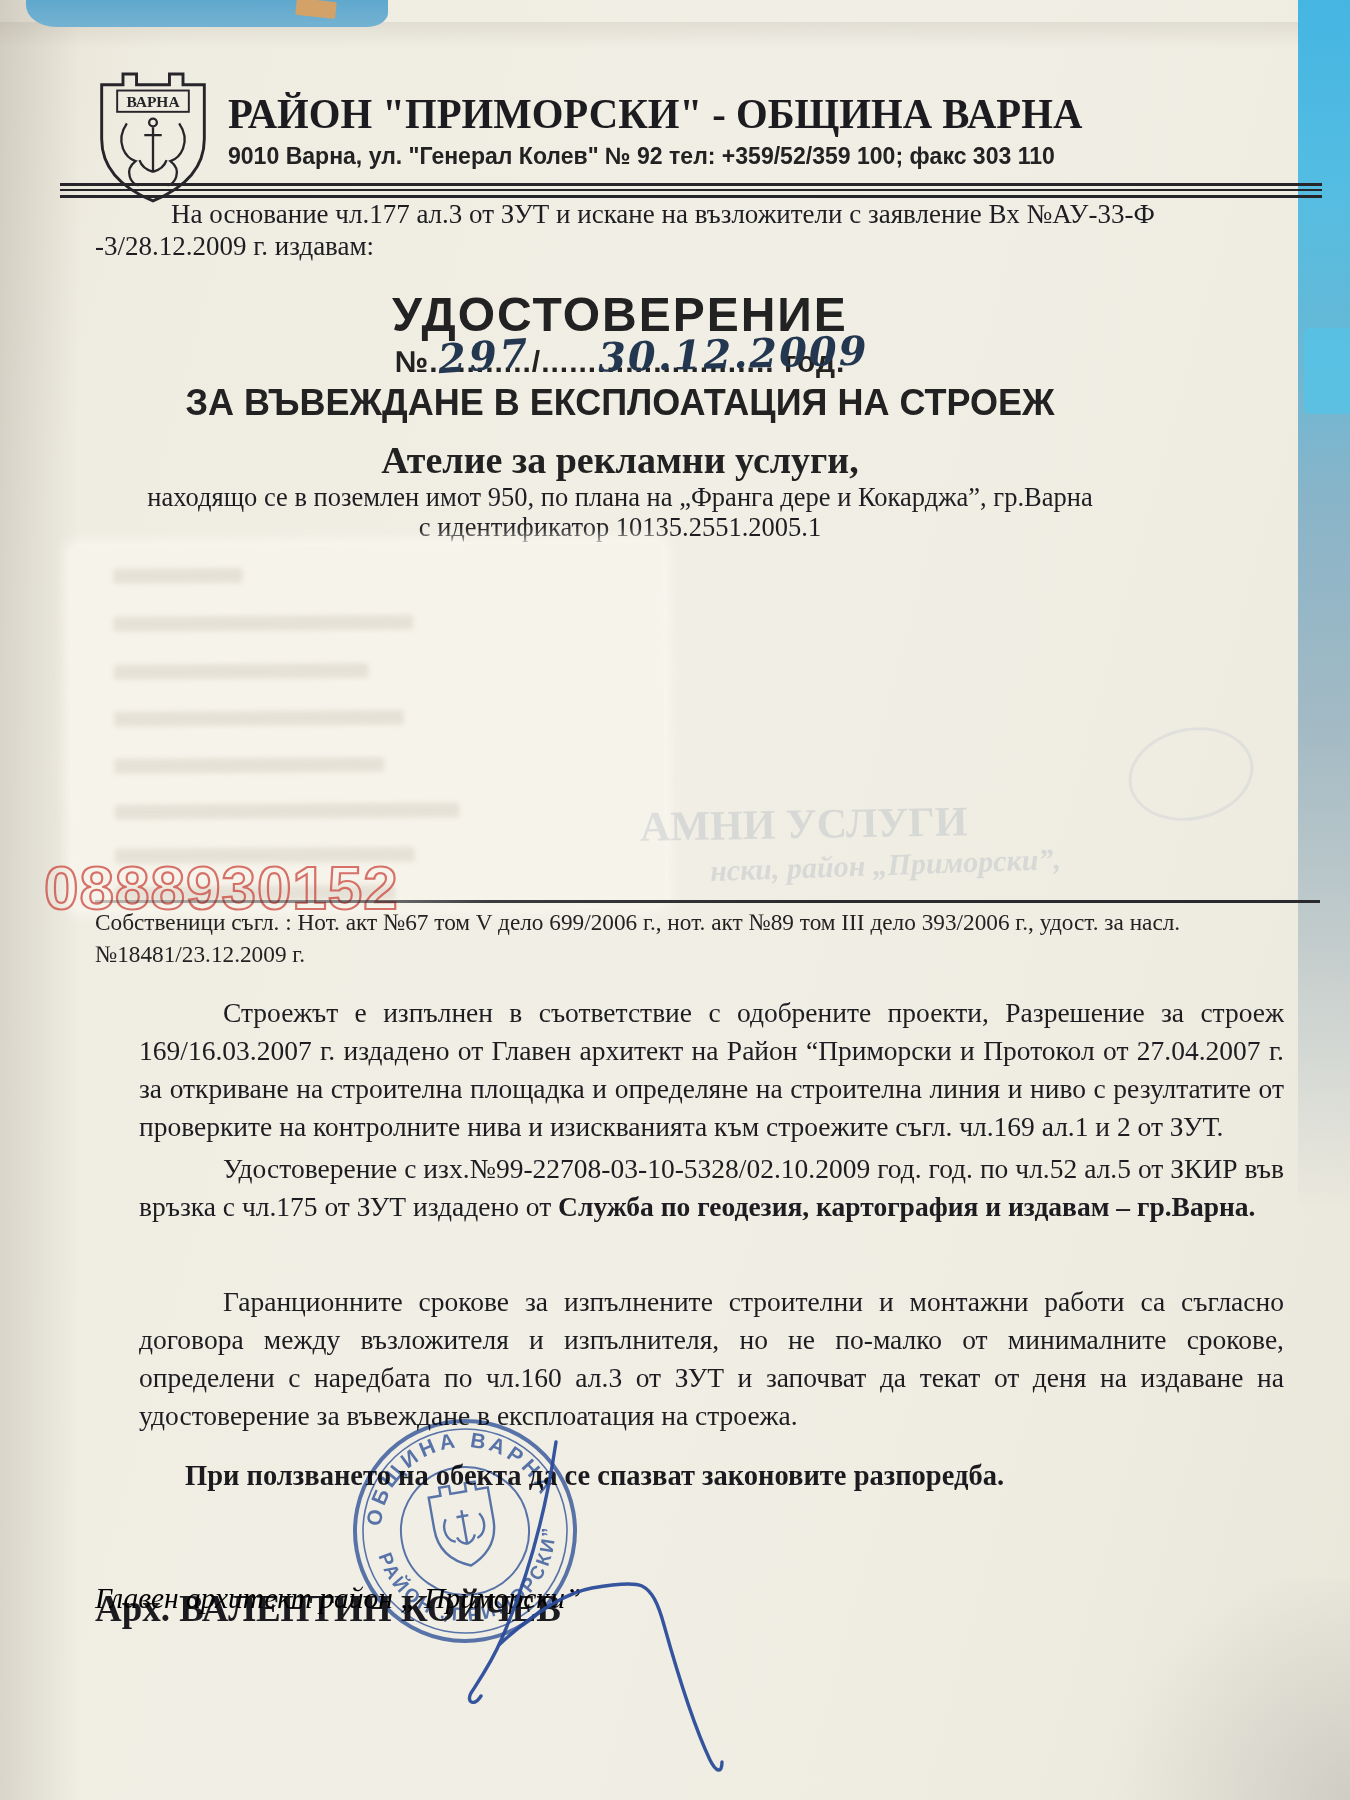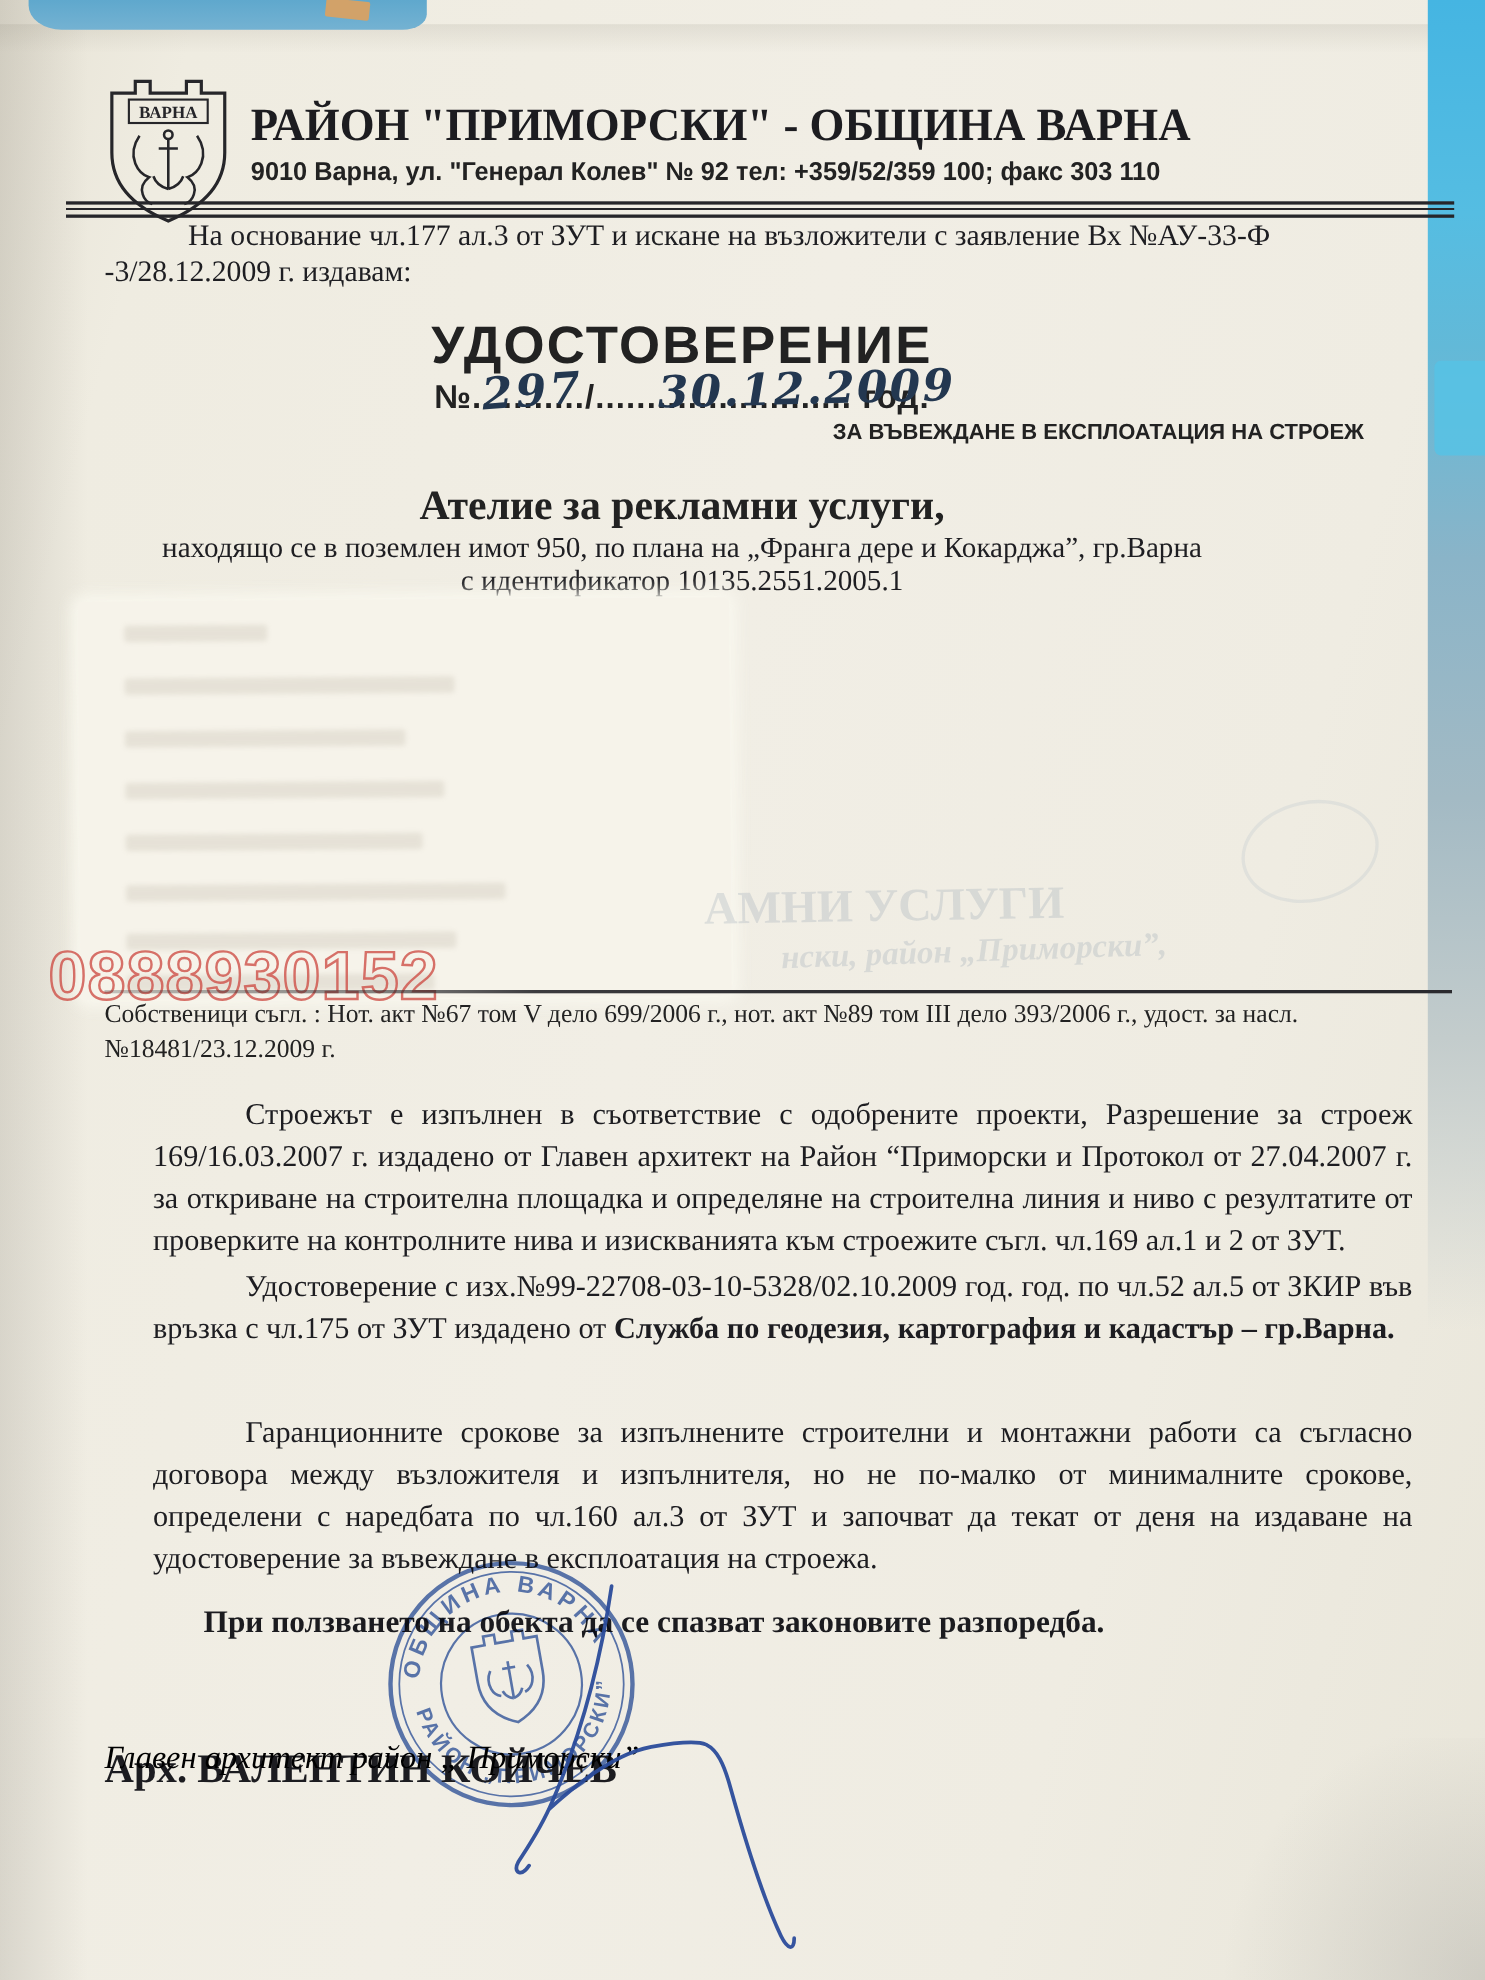--- a/index.html
+++ b/index.html
@@ -47,22 +47,22 @@
   .intro-1{left:95px;top:199px;width:1130px;font-size:27px;text-indent:76px;white-space:nowrap;}
   .intro-2{left:95px;top:231px;width:700px;font-size:27px;}
 
   .cert-title{left:0;top:287px;width:1240px;text-align:center;
     font-family:"Liberation Sans",sans-serif;font-weight:700;font-size:48px;letter-spacing:2px;color:#222;}
   .num-row{left:0;top:345px;width:1240px;text-align:center;
     font-family:"Liberation Sans",sans-serif;font-weight:700;font-size:30px;letter-spacing:1px;color:#222;white-space:nowrap;}
   .handwritten{font-family:"DejaVu Serif",serif;font-style:italic;color:#233750;font-weight:600;}
   .hw-num{left:438px;top:332px;font-size:40px;transform:rotate(-4deg);letter-spacing:3px;}
   .hw-date{left:598px;top:330px;font-size:40px;transform:rotate(-1.5deg);letter-spacing:2px;}
-  .cert-subtitle{left:0;top:382px;width:1240px;text-align:right;
-    font-family:"Liberation Sans",sans-serif;font-weight:700;font-size:20px;color:#222;}
+  .cert-subtitle{left:0;top:382px;width:1240px;text-align:center;
+    font-family:"Liberation Sans",sans-serif;font-weight:700;font-size:36px;color:#222;}
 
   .subject-name{left:0;top:438px;width:1240px;text-align:center;font-weight:700;font-size:38px;color:#222;}
   .subject-loc{left:0;top:482px;width:1240px;text-align:center;font-size:26.5px;}
   .subject-id{left:0;top:512px;width:1240px;text-align:center;font-size:26.5px;}
 
   .redacted{left:72px;top:545px;width:592px;height:362px;background:#f6f3ea;
     border-radius:5px;transform:rotate(-.4deg);box-shadow:0 0 14px 6px rgba(250,248,240,.9);}
   .ghost-bar{position:absolute;left:42px;height:15px;background:#a89f8d;opacity:.20;filter:blur(2.5px);border-radius:3px;}
 
   .ghost-text{color:rgba(90,110,145,.16);font-weight:700;white-space:nowrap;}
@@ -149,21 +149,21 @@
 
 <div class="abs watermark">0888930152</div>
 
 <div class="abs thin-rule"></div>
 <div class="abs owners serif">
   <span>Собственици съгл. : Нот. акт №67 том V  дело 699/2006 г., нот. акт №89 том III  дело 393/2006 г., удост. за насл.</span><br>
   <span>№18481/23.12.2009 г.</span>
 </div>
 
 <div class="abs para p1">Строежът е изпълнен в съответствие с одобрените проекти, Разрешение за строеж  169/16.03.2007 г. издадено от Главен архитект на Район “Приморски и Протокол от 27.04.2007 г. за откриване на строителна площадка и определяне на строителна линия и ниво с резултатите от проверките на контролните нива и  изискванията към строежите съгл. чл.169 ал.1 и 2 от ЗУТ.</div>
-<div class="abs para p2"><span>Удостоверение с изх.№99-22708-03-10-5328/02.10.2009 год. год. по чл.52 ал.5 от ЗКИР във връзка с чл.175 от ЗУТ издадено от </span><b>Служба по геодезия, картография и кадастър – гр.Варна.</b></div>
+<div class="abs para p2"><span>Удостоверение с изх.№99-22708-03-10-5328/02.10.2009 год. год. по чл.52 ал.5 от ЗКИР във връзка с чл.175 от ЗУТ издадено от </span><b>Служба по геодезия, картография и издавам – гр.Варна.</b></div>
 <div class="abs para p3">Гаранционните срокове за изпълнените строителни и монтажни работи са съгласно договора между възложителя и изпълнителя, но не по-малко от минималните срокове, определени с наредбата по чл.160 ал.3 от ЗУТ и започват да текат от деня на  издаване на удостоверение  за въвеждане в експлоатация на строежа.</div>
 <div class="abs notice serif">При ползването на обекта да се спазват законовите разпоредба.</div>
 
 <svg class="abs stamp" viewBox="0 0 234 234">
   <g fill="none" stroke="#2f55a8">
     <circle cx="117" cy="117" r="110" stroke-width="4"></circle>
     <circle cx="117" cy="117" r="102" stroke-width="1.6"></circle>
     <circle cx="117" cy="117" r="64" stroke-width="2"></circle>
   </g>
   <defs>

